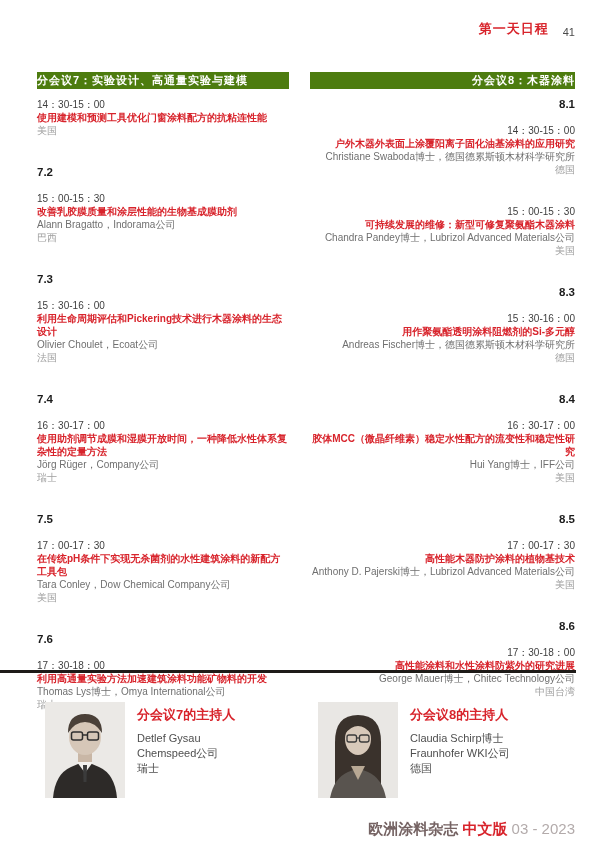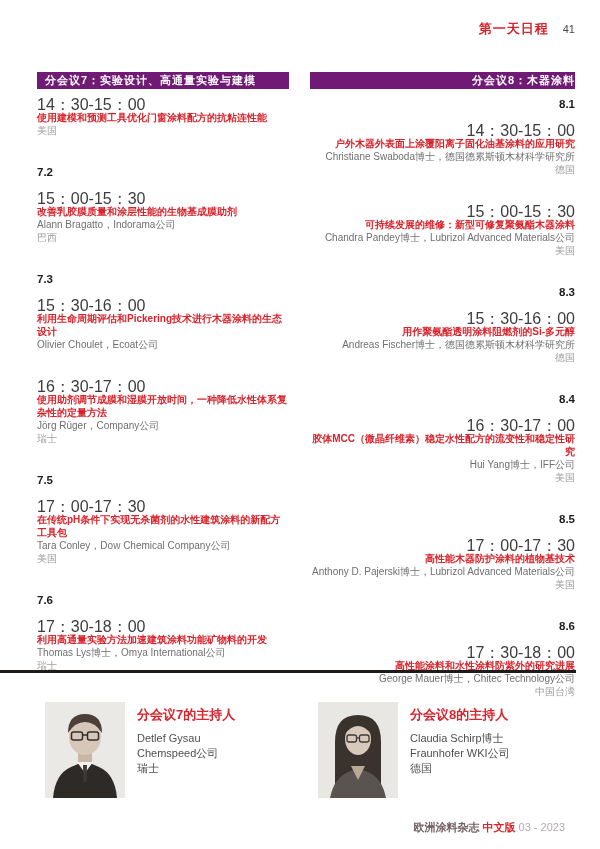--- a/index.html
+++ b/index.html
@@ -1,54 +1,54 @@
 <!DOCTYPE html>
 <html><head>
 <meta charset="utf-8">
 <style>
   * { margin:0; padding:0; box-sizing:border-box; }
   html,body { background:#ffffff; }
   body { font-family:"Liberation Sans","DejaVu Sans",sans-serif; }
   .page { position:relative; width:600px; height:849px; background:#ffffff; overflow:hidden; }
 
   
-  .page-header { position:absolute; top:20px; right:25px; display:flex; align-items:center; gap:14px; }
+  .page-header { position:absolute; top:20px; right:25px; display:flex; align-items:flex-end; gap:14px; }
   .page-header .section-title { font-size:13px; font-weight:bold; color:#d8242c; letter-spacing:1px; }
   .page-header .page-number { font-size:11px; color:#4a4a4a; }
 
   
   .content { position:absolute; top:72px; left:37px; display:flex; gap:21px; }
   .col { display:flex; flex-direction:column; }
   .col-left  { width:252px; }
   .col-right { width:265px;text-align:right; }
-  .col-bar { background:#701a75; color:#ffffff; font-size:11px; font-weight:bold;
-             height:17px; line-height:17px; padding-left:8px; letter-spacing:1px; }
+  .col-bar { background:#4d7c0f; color:#ffffff; font-size:11px; font-weight:bold;
+             height:17px; line-height:17px; letter-spacing:1px; }
 
   .session { margin-top:9px; margin-bottom:20px; }
   .session-number  { font-size:11.5px; font-weight:bold; color:#1c1c1c; margin-bottom:14px; }
-  .session-time    { font-size:16px; color:#3d3d3d; line-height:13px; }
+  .session-time    { font-size:10px; color:#3d3d3d; line-height:13px; }
   .session-title   { font-size:10px; font-weight:bold; color:#d8242c; line-height:13px; }
   .session-speaker { font-size:10px; color:#6f6f6f; line-height:13px; }
   .session-country { font-size:10px; color:#9e9e9e; line-height:13px; }
 
   
   .divider { position:absolute; top:670px; left:0; width:576px; height:3px; background:#1e1b18; }
 
   
   .chairs { position:absolute; top:702px; left:37px; display:flex; gap:21px; }
   .chair { display:flex; align-items:flex-start;padding-left:8px; }
   .chair-left  { width:252px; }
   .chair-right { width:265px; }
   .chair-photo { width:80px; height:96px; flex:0 0 80px; }
   .chair-text { margin-left:12px; padding-top:4px; }
   .chair-heading { font-size:13px; font-weight:bold; color:#d8242c; margin-bottom:7px; }
   .chair-line { font-size:11px; color:#4f4f4f; line-height:15px; }
 
   
-  .page-footer { position:absolute; top:820px; right:35px; font-size:11px; }
+  .page-footer { position:absolute; top:820px; right:25px; font-size:15px; }
   .footer-journal { font-weight:bold; color:#756363; }
   .footer-edition { font-weight:bold; color:#d8242c; }
   .footer-issue   { color:#b3abab; }
 </style>
 </head>
 <body>
 
 <div class="page">
 
   <div class="page-header">
@@ -73,23 +73,25 @@
         <div class="session-title">改善乳胶膜质量和涂层性能的生物基成膜助剂</div>
         <div class="session-speaker">Alann Bragatto，Indorama公司</div>
         <div class="session-country">巴西</div>
       </div>
 
       <div class="session">
         <div class="session-number">7.3</div>
         <div class="session-time">15：30-16：00</div>
         <div class="session-title">利用生命周期评估和Pickering技术进行木器涂料的生态设计</div>
         <div class="session-speaker">Olivier Choulet，Ecoat公司</div>
-      </div>
-
-      <div class="session">
+        <div class="session-country">法国</div>
+      </div>
+
+      <div class="session">
+        <div class="session-number">7.4</div>
         <div class="session-time">16：30-17：00</div>
         <div class="session-title">使用助剂调节成膜和湿膜开放时间，一种降低水性体系复杂性的定量方法</div>
         <div class="session-speaker">Jörg Rüger，Company公司</div>
         <div class="session-country">瑞士</div>
       </div>
 
       <div class="session">
         <div class="session-number">7.5</div>
         <div class="session-time">17：00-17：30</div>
         <div class="session-title">在传统pH条件下实现无杀菌剂的水性建筑涂料的新配方工具包</div>

